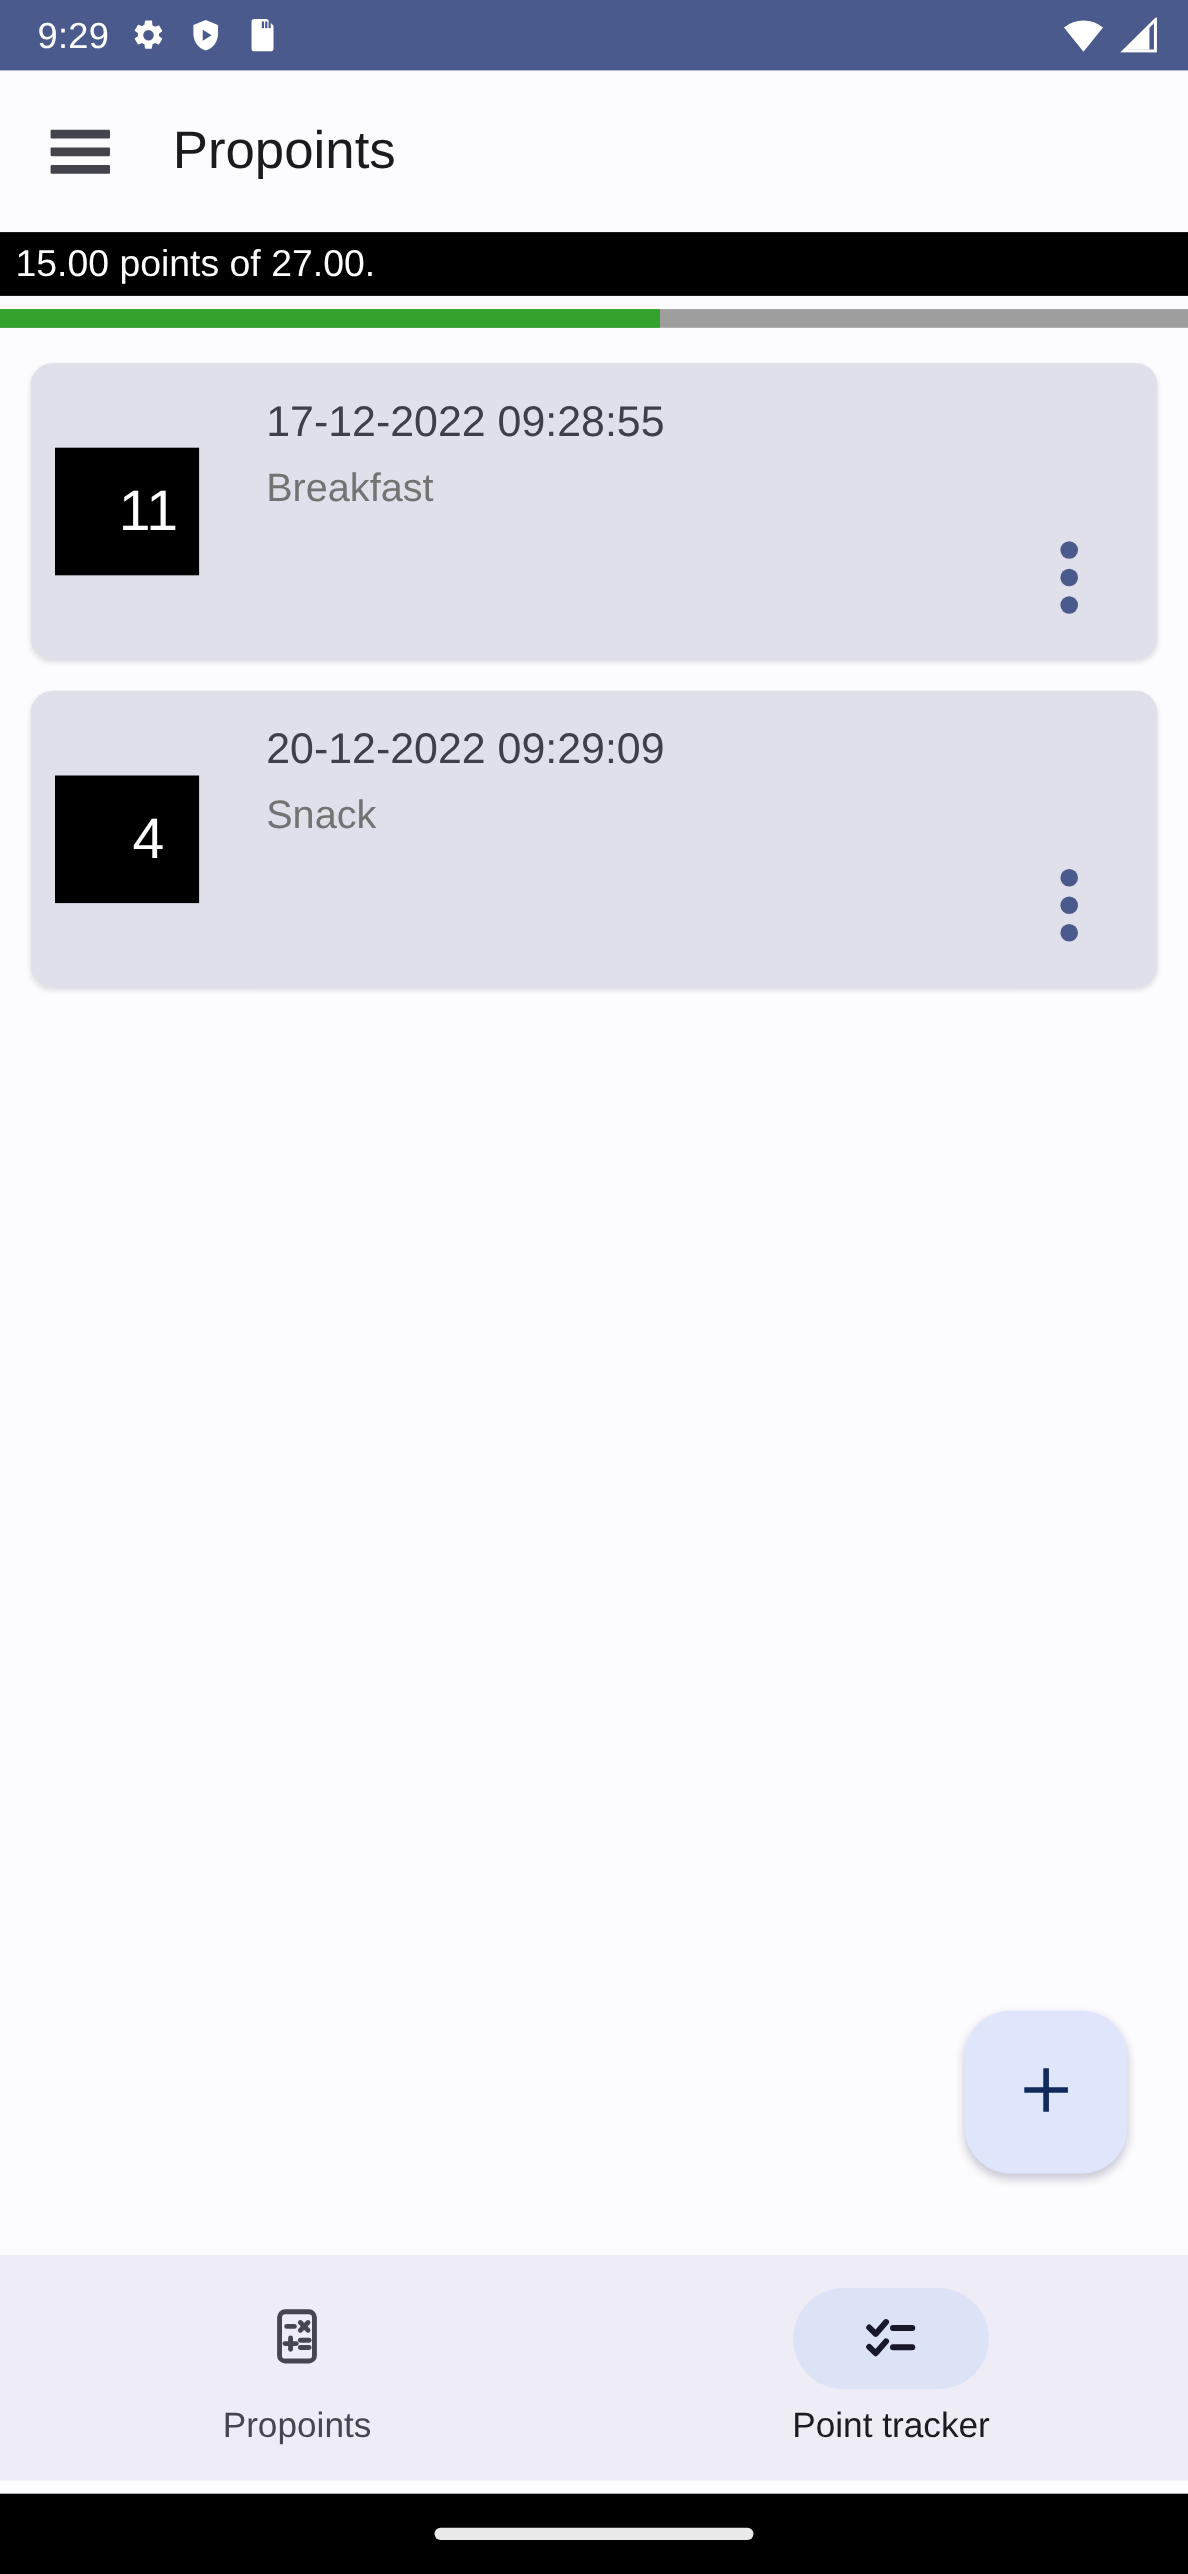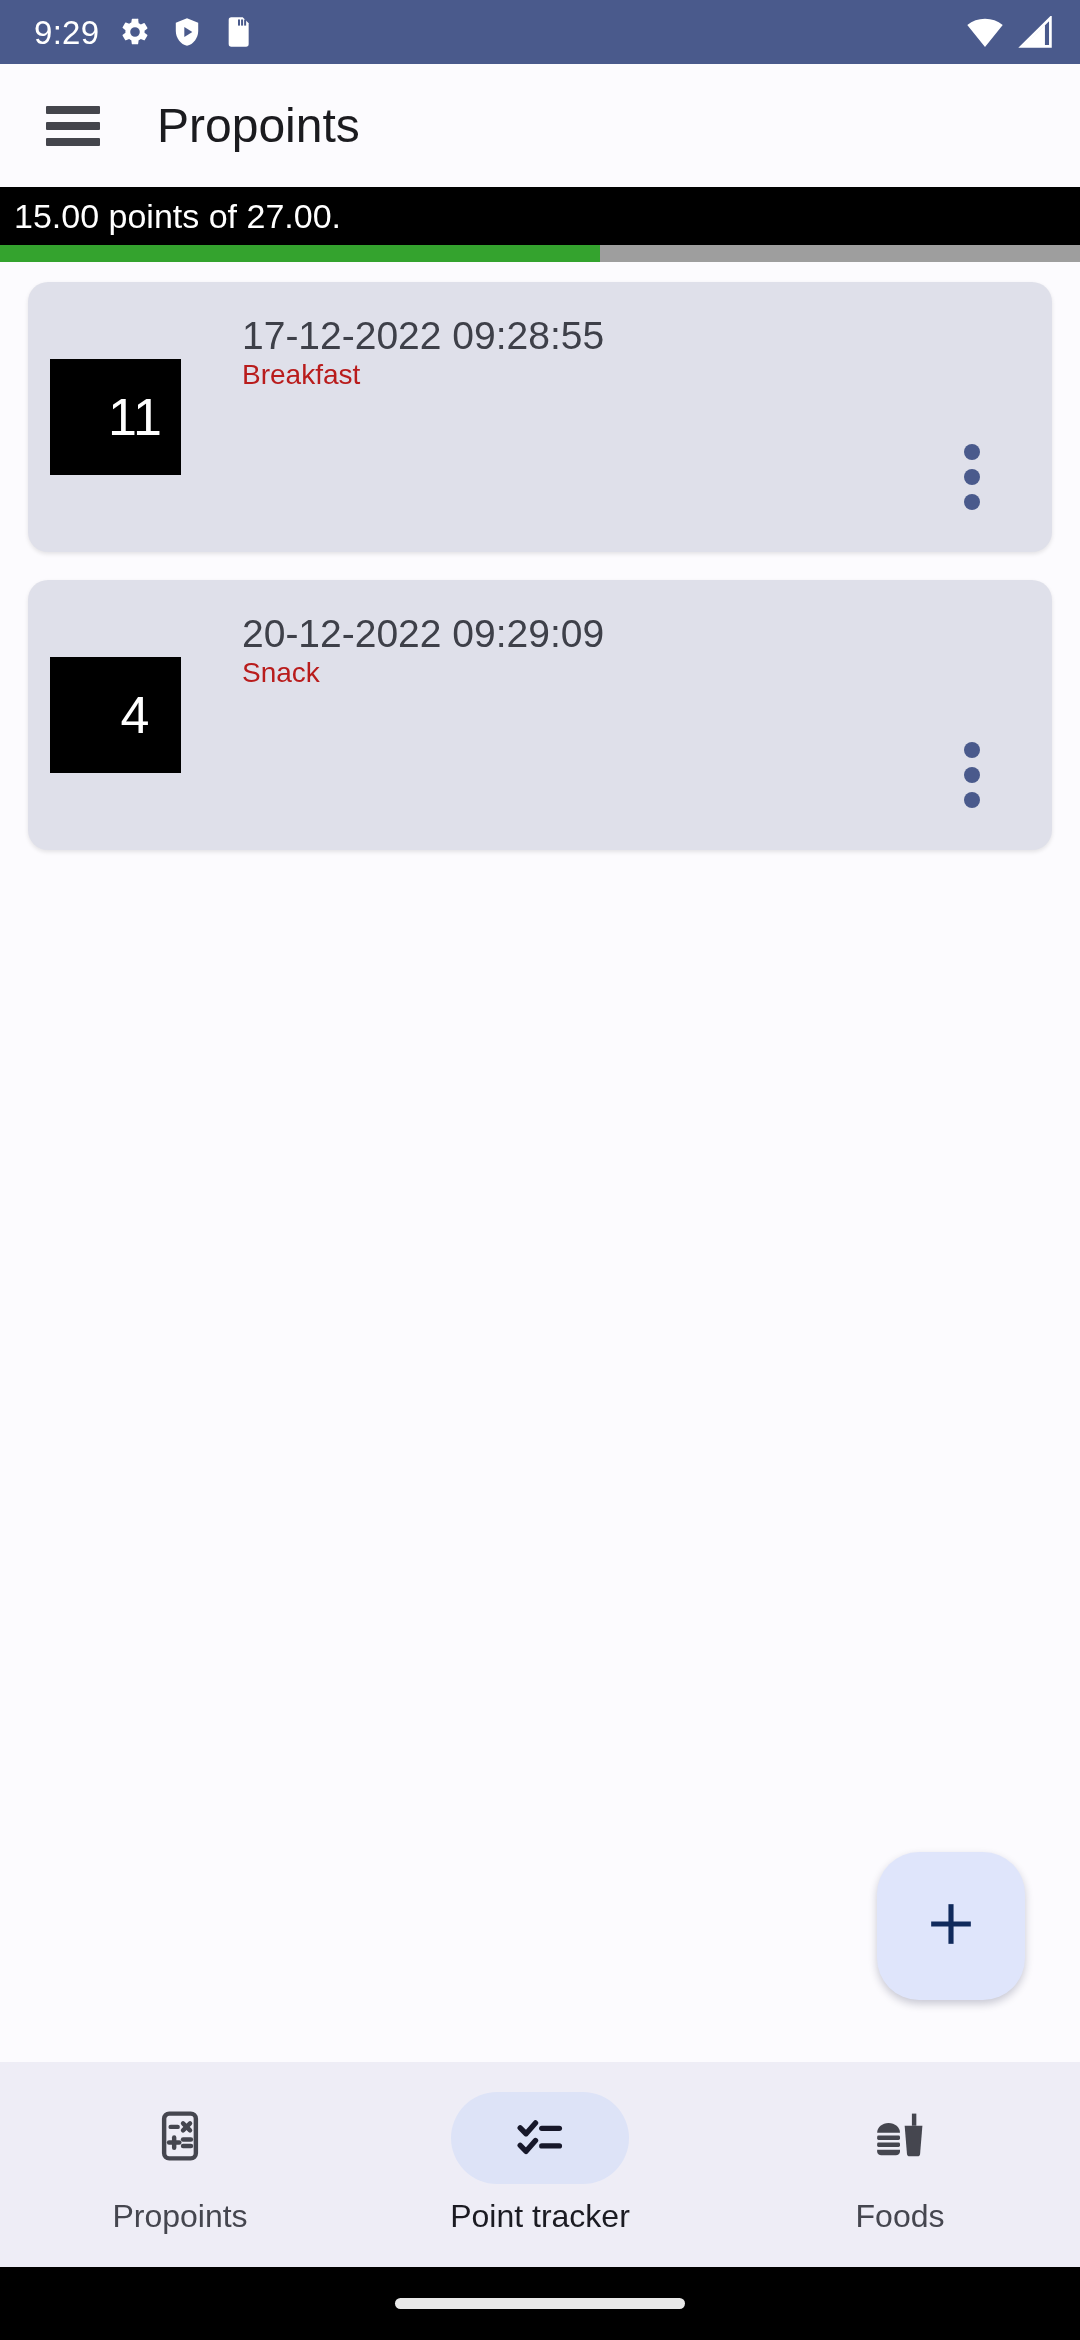--- a/index.html
+++ b/index.html
@@ -13,20 +13,21 @@
     font-family: "Liberation Sans", sans-serif;
     background: #fcfbfe;
   }
   #phone {
     position: relative;
     width: 1080px;
     height: 2340px;
     background: #fcfbfe;
     display: flex;
     flex-direction: column;
+    gap: 12px;
   }
 
   
   .status-bar {
     height: 64px;
     background: #4a5a8c;
     display: flex;
     align-items: center;
     justify-content: space-between;
     padding: 0 26px 0 34px;
@@ -158,22 +159,23 @@
     top: 32px;
     right: 60px;
   }
   .entry-date {
     font-size: 39px;
     color: #3e4049;
     line-height: 1.15;
     white-space: nowrap;
   }
   .entry-label {
-    font-size: 28px;
-    color: #b91c1c;
+    font-size: 36px;
+    color: #737373;
+    margin-top: 15px;
     line-height: 1.15;
   }
   .overflow-dots {
     position: absolute;
     right: 72px;
     bottom: 42px;
     width: 16px;
     height: 66px;
     display: flex;
     flex-direction: column;
@@ -385,35 +387,20 @@
             <polyline points="3.2,8.4 5.8,11 10,6.2"></polyline>
             <polyline points="3.2,16.2 5.8,18.8 10,14"></polyline>
             <line x1="12.8" y1="8.6" x2="20.6" y2="8.6"></line>
             <line x1="12.8" y1="16.4" x2="20.6" y2="16.4"></line>
           </svg>
         </span>
       </div>
       <div class="nav-label">Point tracker</div>
     </div>
 
-    <div class="nav-item">
-      <div class="nav-pill">
-        <span>
-          <svg width="56" height="56" viewBox="0 0 24 24" fill="#45464f">
-            <path d="M2.2 10.6c0-2.4 2.2-4.2 4.9-4.2s4.9 1.8 4.9 4.2H2.2z"></path>
-            <rect x="2.2" y="11.8" width="9.8" height="1.9" rx="0.6"></rect>
-            <rect x="2.2" y="14.8" width="9.8" height="1.9" rx="0.6"></rect>
-            <path d="M2.2 17.9h9.8v.7c0 .9-.8 1.6-1.8 1.6H4c-1 0-1.8-.7-1.8-1.6v-.7z"></path>
-            <path d="M14 7.6h7.6l-1 12.2c-.05.5-.5.9-1 .9h-3.6c-.5 0-.95-.4-1-.9L14 7.6z"></path>
-            <rect x="17.1" y="2.4" width="1.9" height="5.2"></rect>
-          </svg>
-        </span>
-      </div>
-      <div class="nav-label">Foods</div>
-    </div>
 
   </div>
 
   <div class="gesture-bar">
     <div class="gesture-pill"></div>
   </div>
 
 </div>
 
 </body></html>

